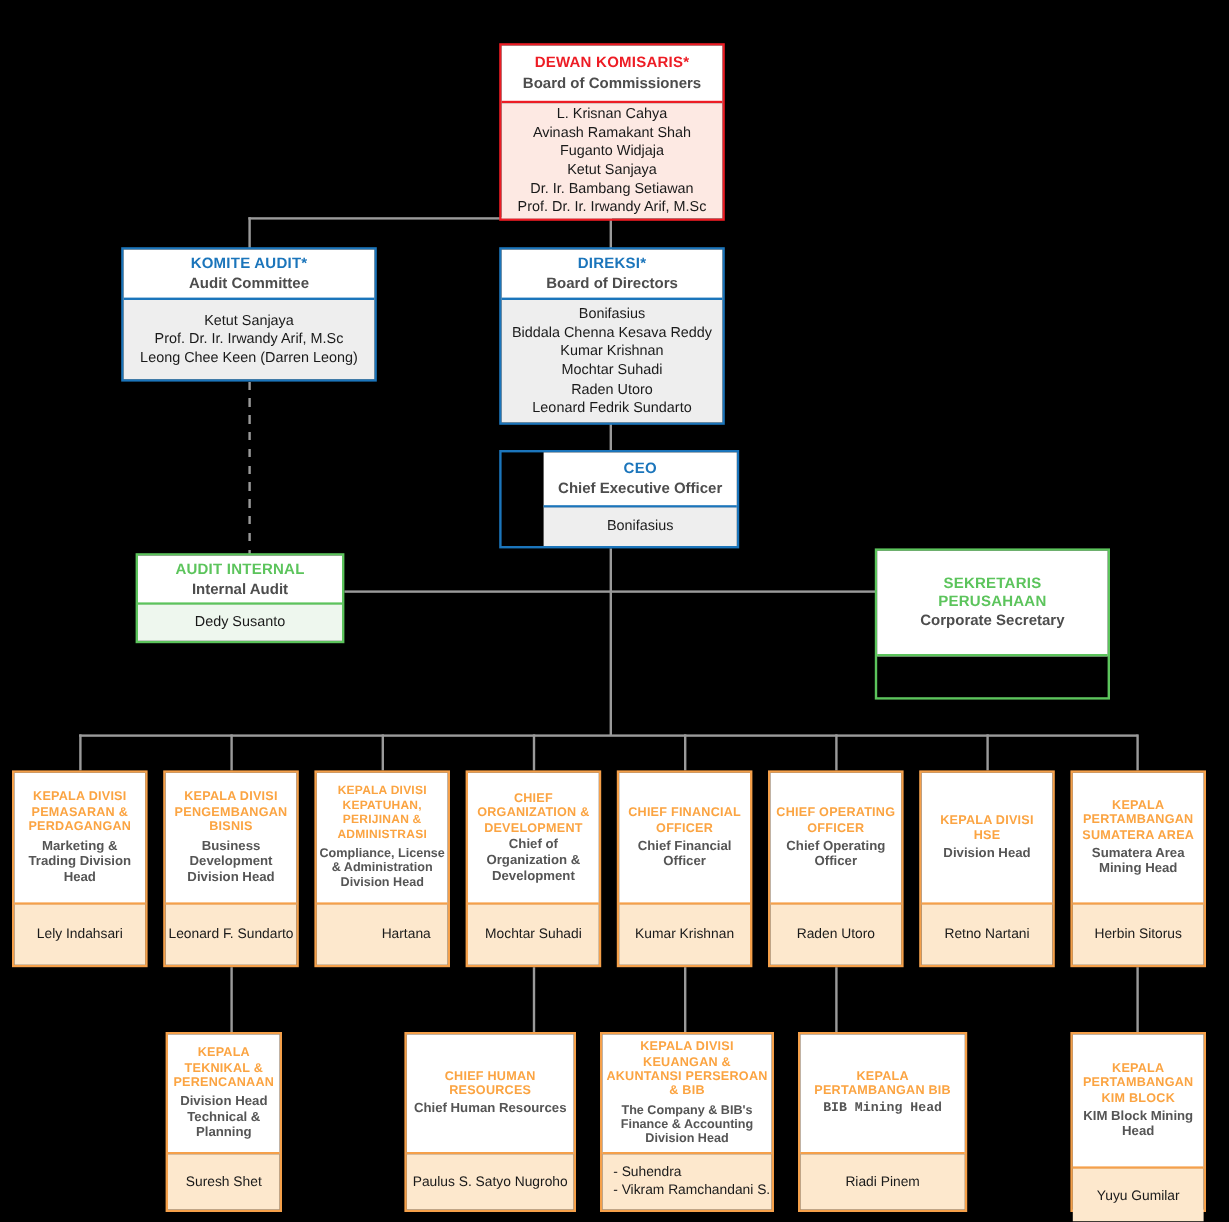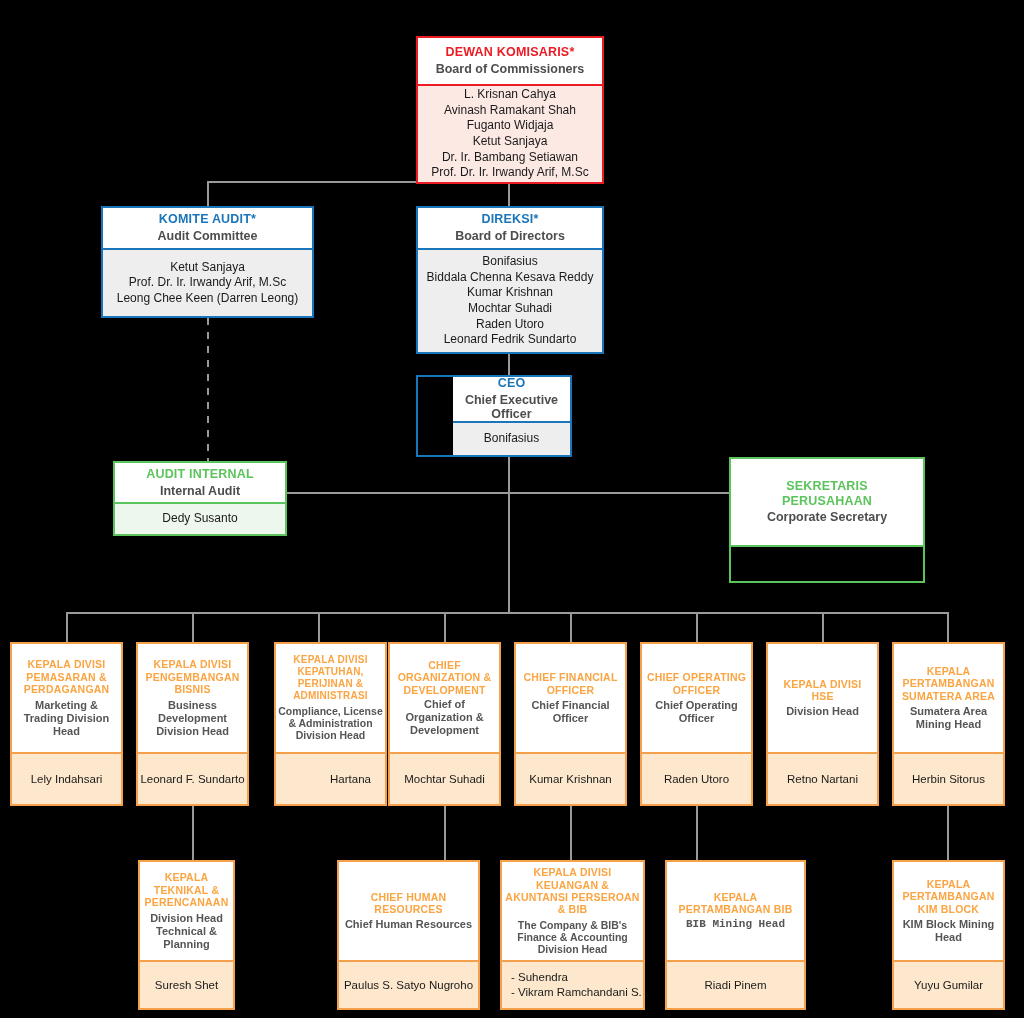--- a/index.html
+++ b/index.html
@@ -119,21 +119,21 @@
     <div class="body" style="height:102px;">
       <div class="nm" style="font-size:12px;">Bonifasius</div>
       <div class="nm" style="font-size:12px;">Biddala Chenna Kesava Reddy</div>
       <div class="nm" style="font-size:12px;">Kumar Krishnan</div>
       <div class="nm" style="font-size:12px;">Mochtar Suhadi</div>
       <div class="nm" style="font-size:12px;">Raden Utoro</div>
       <div class="nm" style="font-size:12px;">Leonard Fedrik Sundarto</div>
     </div>
   </div>
 
-  <div class="card blue" style="left:416px;top:375px;width:156px;height:82px;padding-left:35px;">
+  <div class="card blue" style="left:416px;top:375px;width:200px;height:82px;padding-left:35px;">
     <div class="title" style="height:46px;gap:2px;">
       <div class="t-main" style="font-size:12.5px;">CEO</div>
       <div class="t-sub" style="font-size:12.5px;">Chief Executive Officer</div>
     </div>
     <div class="body" style="height:32px;">
       <div class="nm" style="font-size:12px;">Bonifasius</div>
     </div>
   </div>
 
   <div class="card green" style="left:113px;top:461px;width:174px;height:75px;">
@@ -166,21 +166,21 @@
   <div class="card orange" style="left:136px;top:642px;width:113px;height:164px;">
     <div class="title" style="height:110px;gap:3px;padding:3px;">
       <div class="t-main" style="font-size:10.5px;">KEPALA DIVISI PENGEMBANGAN BISNIS</div>
       <div class="t-sub" style="font-size:11px;">Business Development Division Head</div>
     </div>
     <div class="body" style="height:50px;">
       <div class="nm" style="font-size:11.5px;">Leonard F. Sundarto</div>
     </div>
   </div>
 
-  <div class="card orange" style="left:274px;top:642px;width:113px;height:164px;">
+  <div class="card orange" style="left:262px;top:642px;width:113px;height:164px;">
     <div class="title" style="height:110px;gap:3px;padding:2px;">
       <div class="t-main" style="font-size:10px;">KEPALA DIVISI KEPATUHAN, PERIJINAN &amp; ADMINISTRASI</div>
       <div class="t-sub" style="font-size:10.5px;">Compliance, License &amp; Administration Division Head</div>
     </div>
     <div class="body" style="height:50px;padding-left:40px;">
       <div class="nm" style="font-size:11.5px;">Hartana</div>
     </div>
   </div>
 
   <div class="card orange" style="left:388px;top:642px;width:113px;height:164px;">
@@ -268,21 +268,21 @@
     <div class="title" style="height:100px;gap:3px;padding:3px;">
       <div class="t-main" style="font-size:10.5px;">KEPALA PERTAMBANGAN BIB</div>
       <div class="t-sub" style="font-size:11px;font-family:Liberation Mono, monospace;">BIB Mining Head</div>
     </div>
     <div class="body" style="height:46px;">
       <div class="nm" style="font-size:11.5px;">Riadi Pinem</div>
     </div>
   </div>
 
   <div class="card orange" style="left:892px;top:860px;width:113px;height:150px;">
-    <div class="title" style="height:100px;gap:3px;padding:3px;">
+    <div class="title" style="height:112px;gap:3px;padding:3px;">
       <div class="t-main" style="font-size:10.5px;">KEPALA PERTAMBANGAN KIM BLOCK</div>
       <div class="t-sub" style="font-size:11px;">KIM Block Mining Head</div>
     </div>
     <div class="body" style="height:46px;">
       <div class="nm" style="font-size:11.5px;">Yuyu Gumilar</div>
     </div>
   </div>
 
 </div>
 

